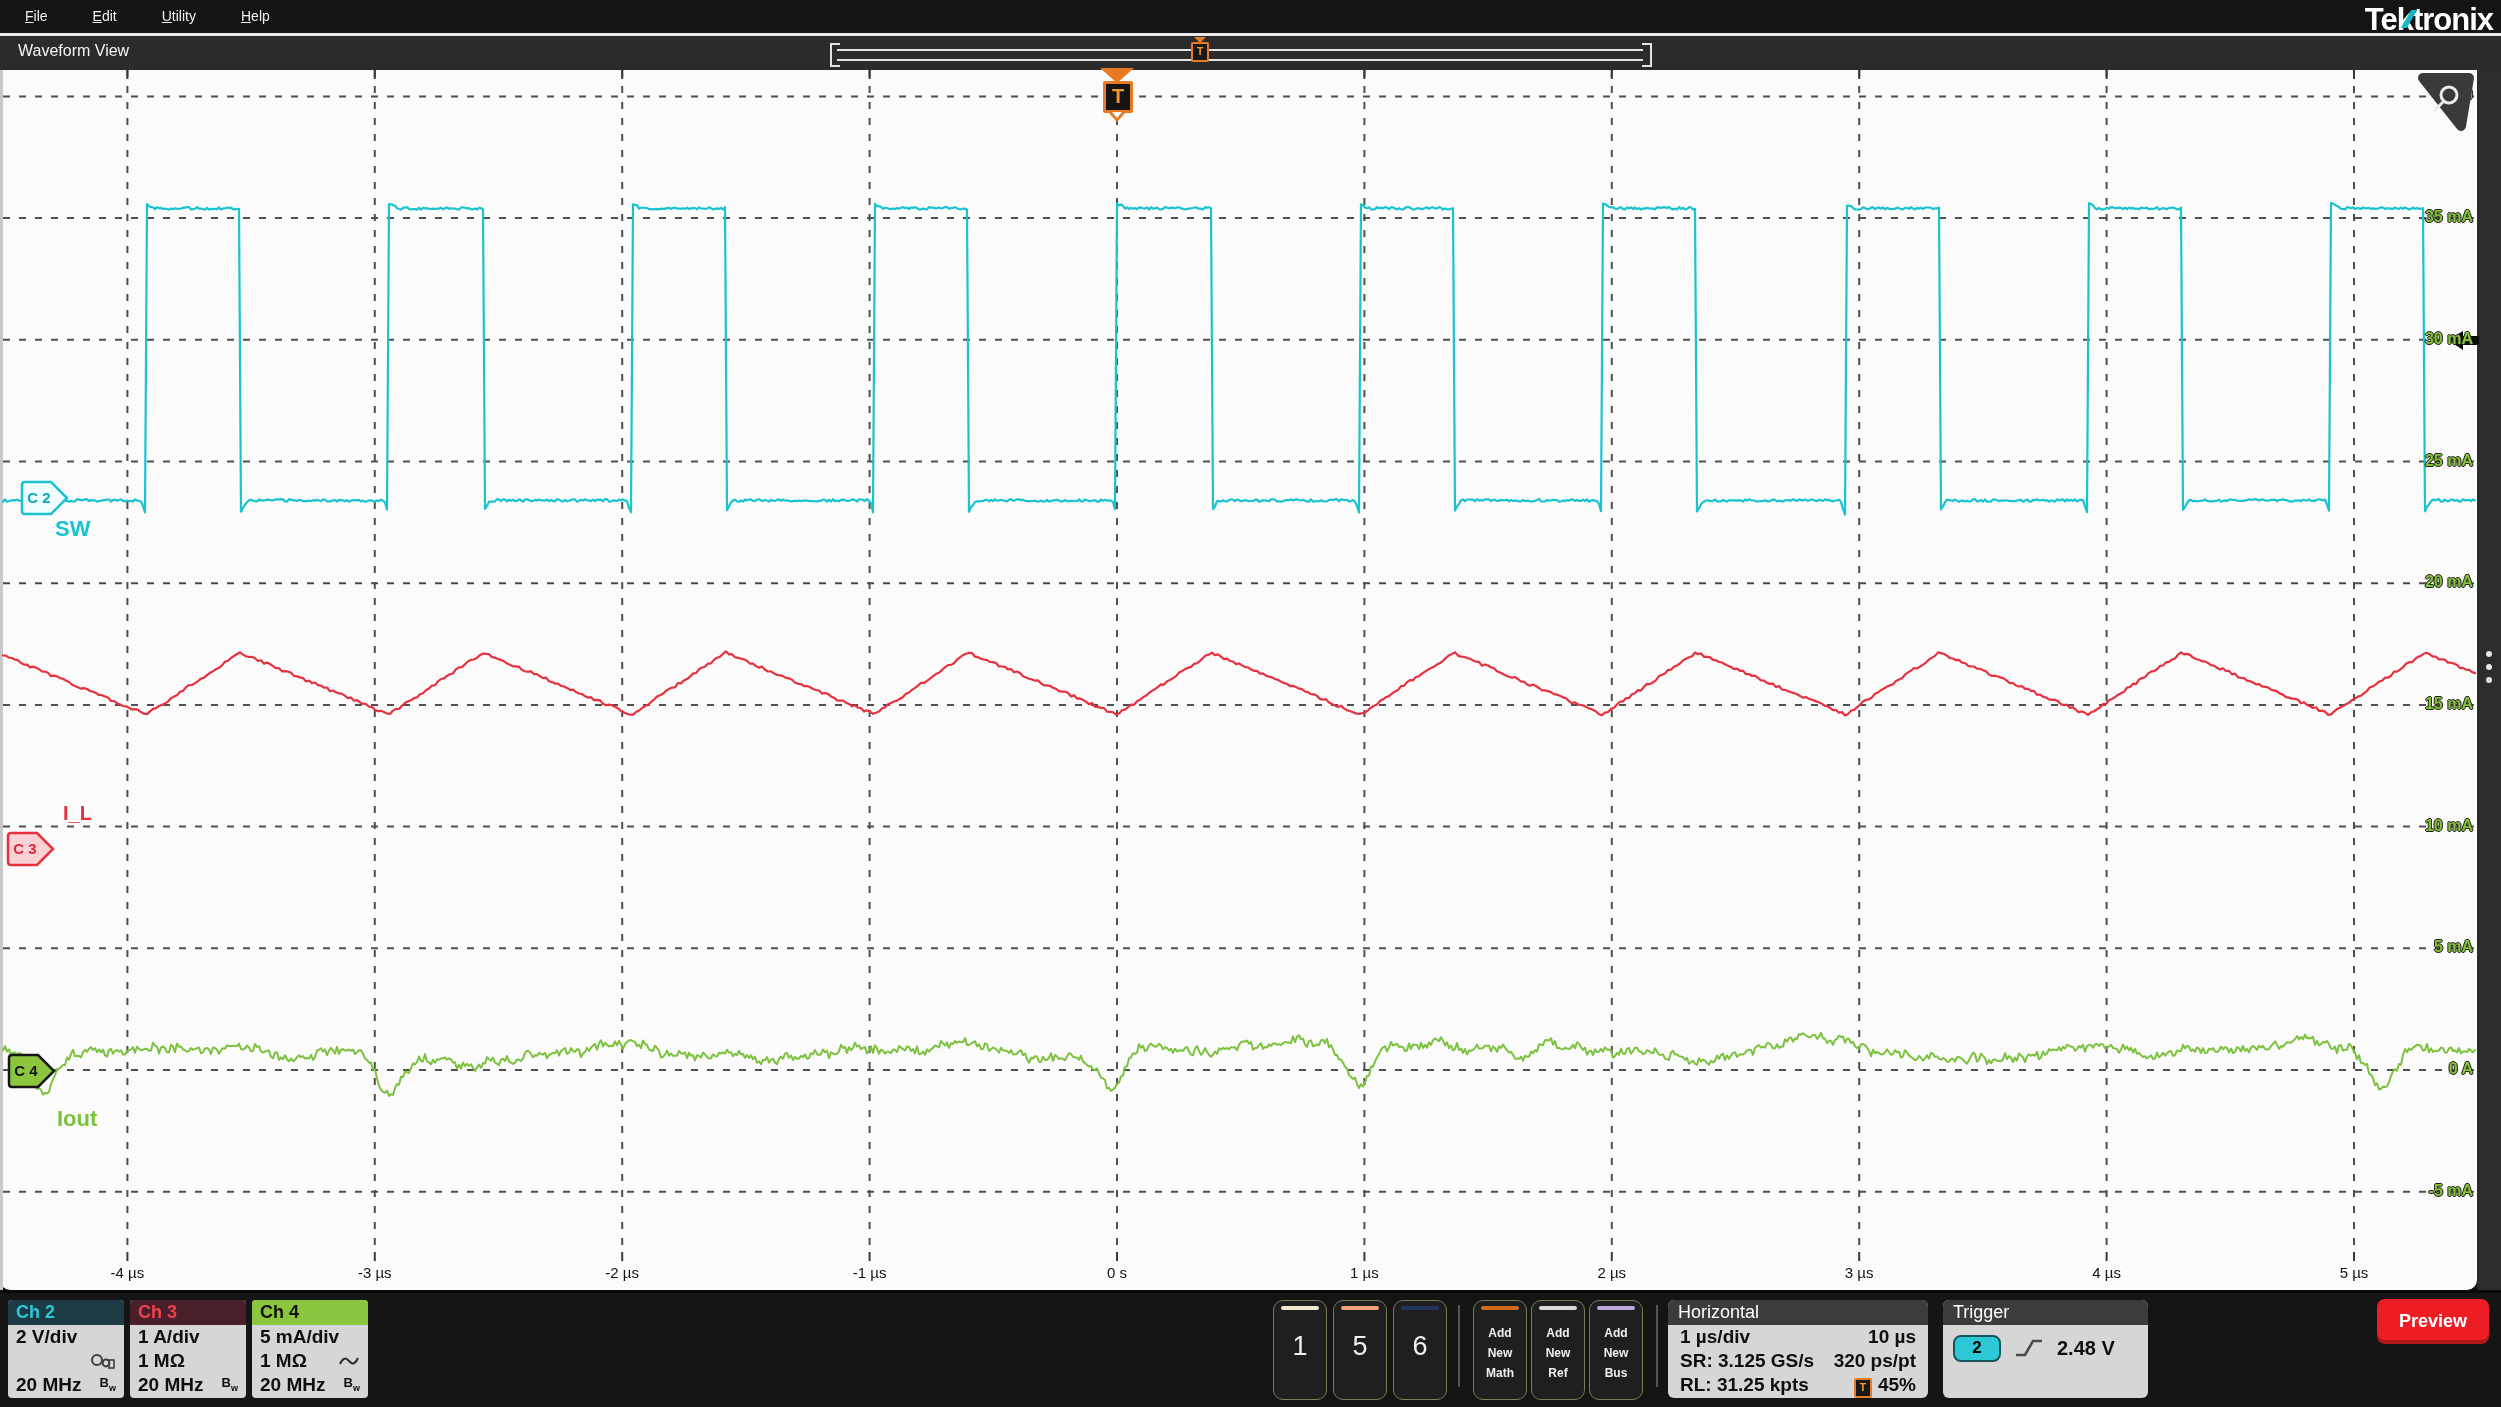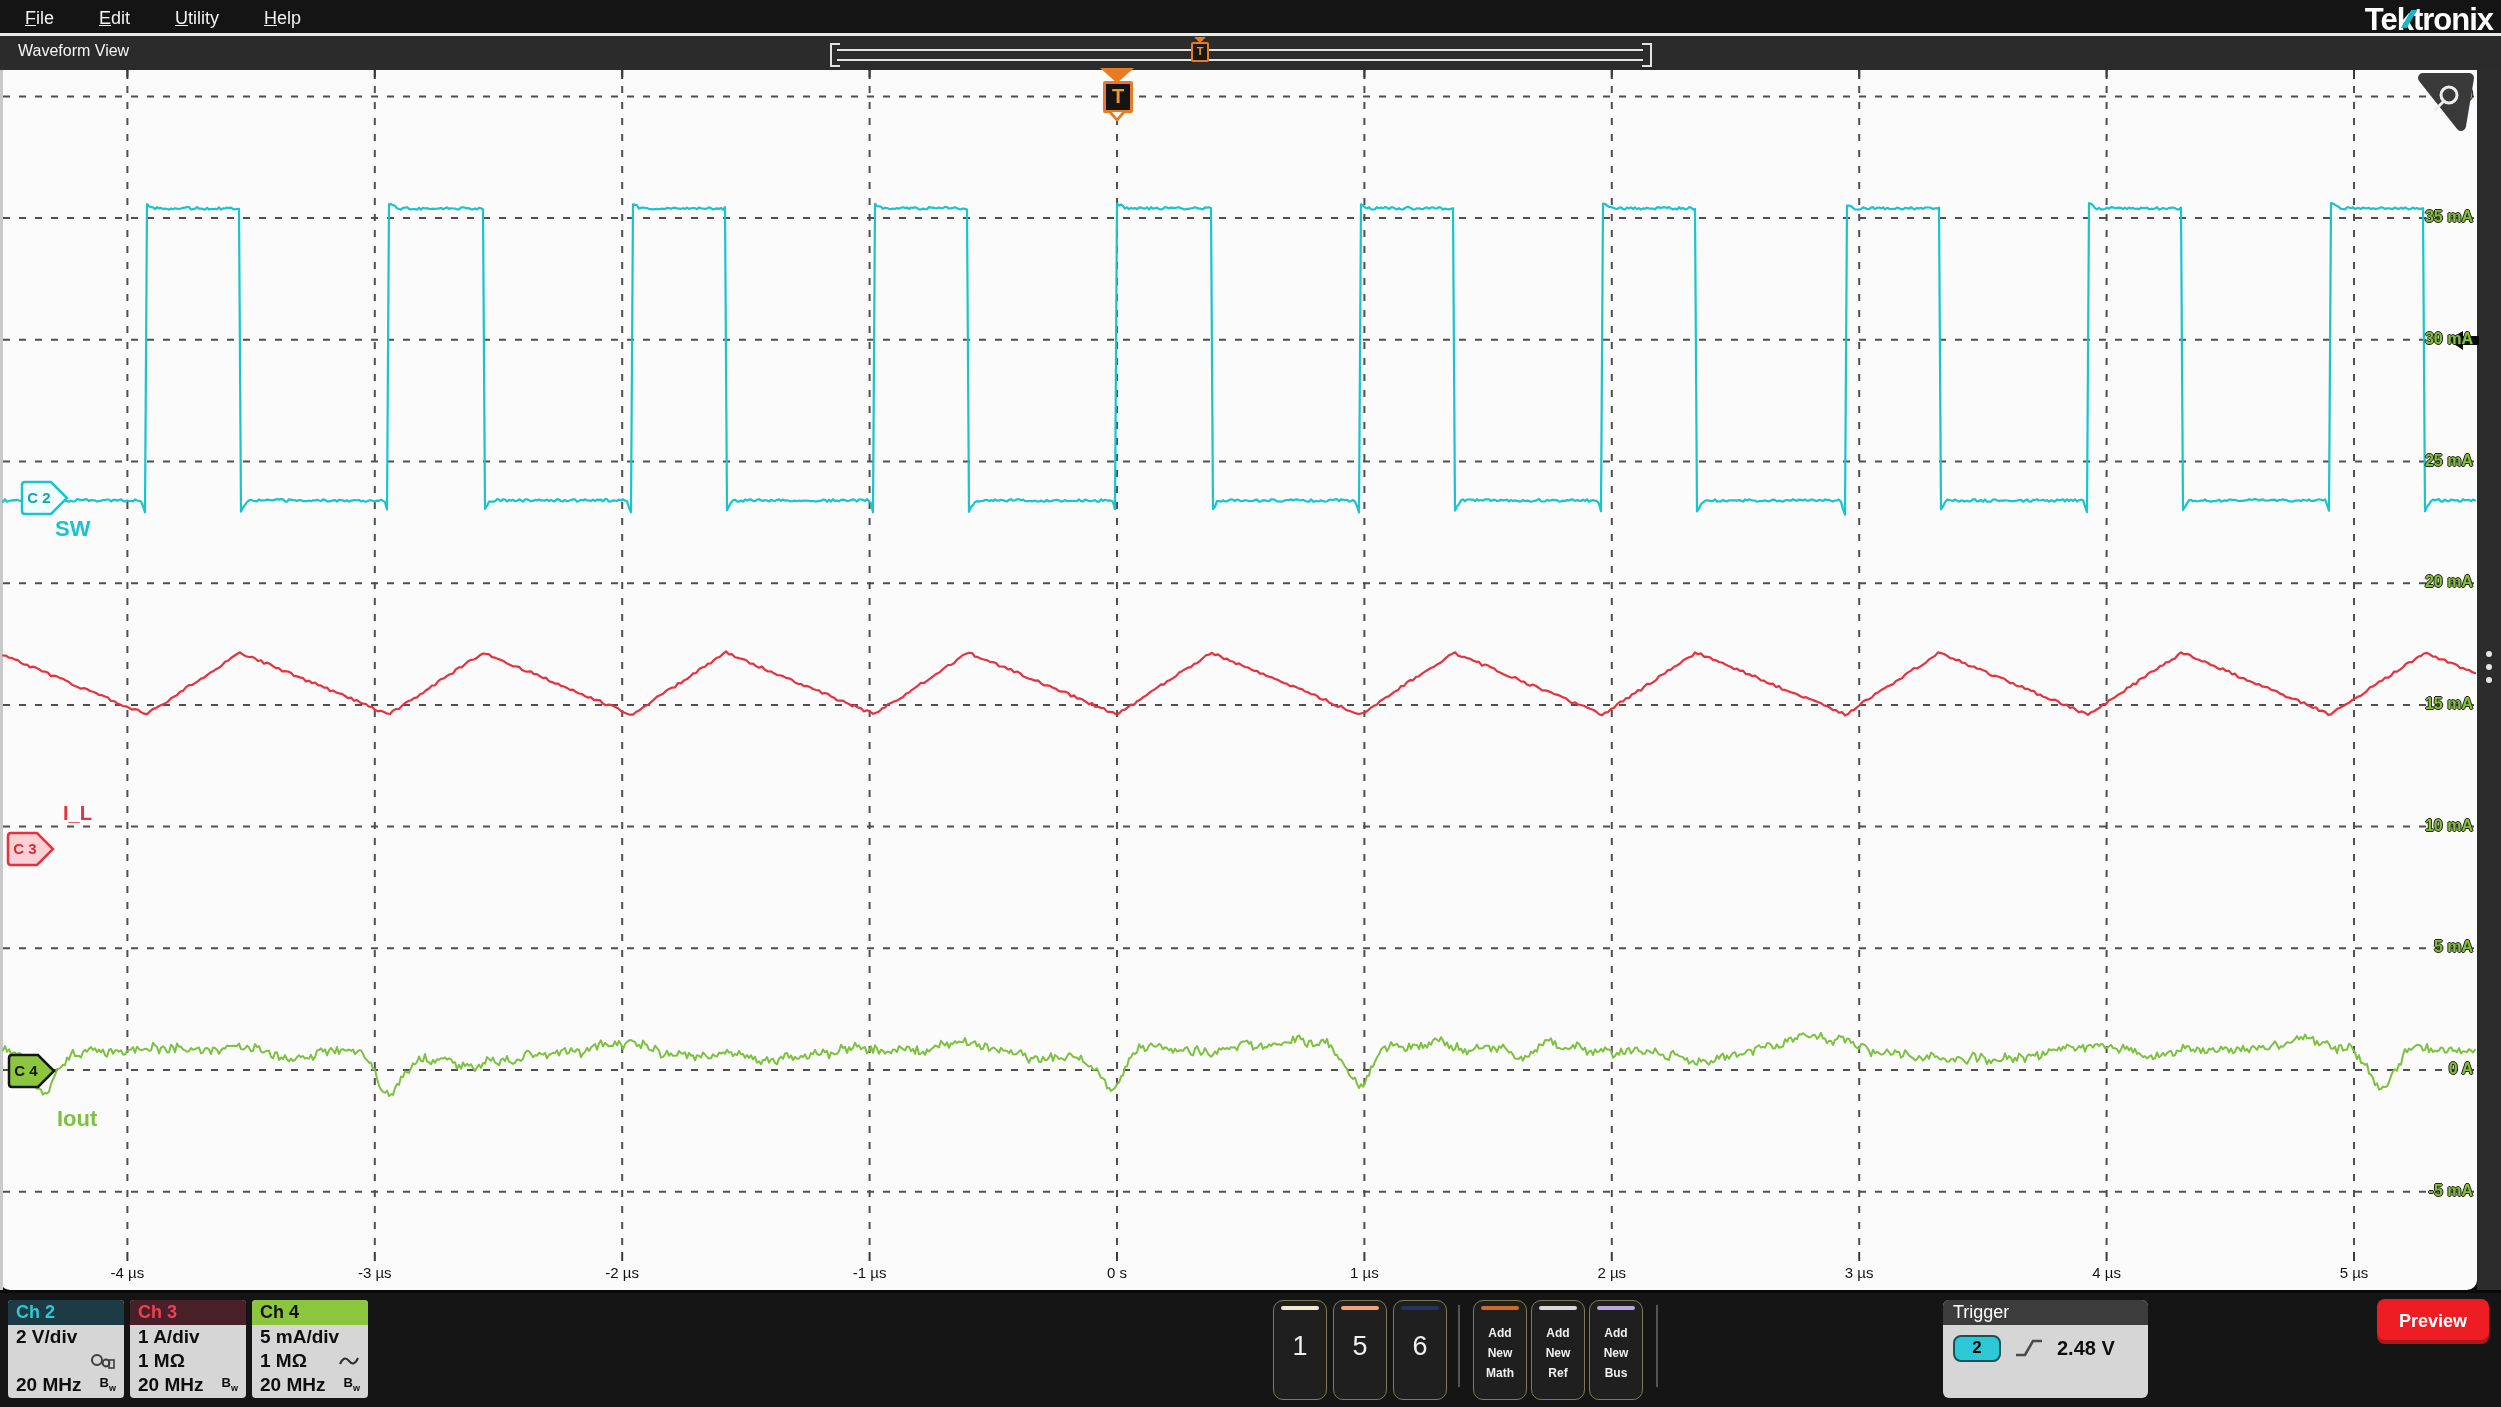--- a/index.html
+++ b/index.html
@@ -1,20 +1,20 @@
 <!DOCTYPE html>
 <html><head>
 <meta charset="utf-8">
 <style>
   html,body{margin:0;padding:0;background:#0a0a0a;}
   #app{position:relative;width:2501px;height:1407px;background:#0a0a0a;overflow:hidden;
        font-family:"Liberation Sans",sans-serif;-webkit-font-smoothing:antialiased;}
   
   .menubar{position:absolute;left:0;top:0;width:2501px;height:33px;background:#141414;z-index:5;}
-  .mitem{display:inline-block;color:#f2f2f2;font-size:18px;margin-top:5px;cursor:default;}
+  .mitem{display:inline-block;color:#f2f2f2;font-size:14px;margin-top:5px;cursor:default;}
   .mitem u{text-decoration:underline;}
   .sepline{position:absolute;left:0;top:33px;width:2501px;height:3px;background:#e9e9e9;z-index:4;}
   .logo{position:absolute;right:8px;top:2px;color:#fff;font-size:31px;font-weight:800;
         letter-spacing:-1px;z-index:6;}
   .kslash{position:absolute;left:41px;top:8px;width:6px;height:18px;background:#15b8c6;
           transform:skewX(-30deg);}
   
   .titleband{position:absolute;left:0;top:36px;width:2501px;height:34px;background:#2b2b2b;z-index:3;}
   .view-title{position:absolute;left:18px;top:6px;color:#f5f5f5;font-size:16px;}
   .minimap{position:absolute;left:830px;top:4px;width:822px;height:26px;}
@@ -204,20 +204,35 @@
           <span class="stripe" style="background:#d8d8d8"></span>
           <span class="lbl">Add<br>New<br>Ref</span>
         </div>
         <div class="addbtn" style="left: 1589px;">
           <span class="stripe" style="background:#b9a7dd"></span>
           <span class="lbl">Add<br>New<br>Bus</span>
         </div>
       </div>
     <div class="vsep" style="left:1656px"></div>
 
+    <div class="panel" style="left:1668px;width:260px">
+      <div class="phead">Horizontal</div>
+      <div class="prow">
+        <span>1 µs/div</span>
+        <span>10 µs</span>
+      </div>
+      <div class="prow">
+        <span>SR: 3.125 GS/s</span>
+        <span>320 ps/pt</span>
+      </div>
+      <div class="prow">
+        <span>RL: 31.25 kpts</span>
+        <span><i class="tflag">T</i><span>45%</span></span>
+      </div>
+    </div>
 
     <div class="panel" style="left:1943px;width:205px">
       <div class="phead">Trigger</div>
       <div class="trow">
         <span class="trigpill">2</span>
         <svg width="28" height="22" viewBox="0 0 28 22">
           <polyline points="1,18 10,18 18,4 27,4" fill="none" stroke="#4a4a4a" stroke-width="2.6"></polyline>
         </svg>
         <span>2.48 V</span>
       </div>

